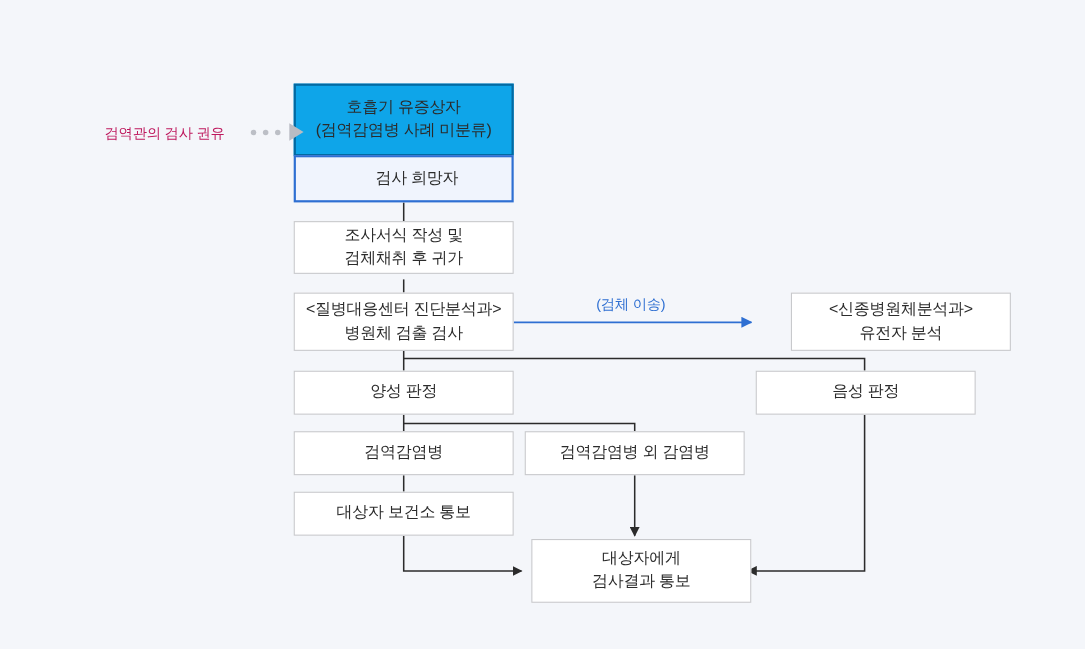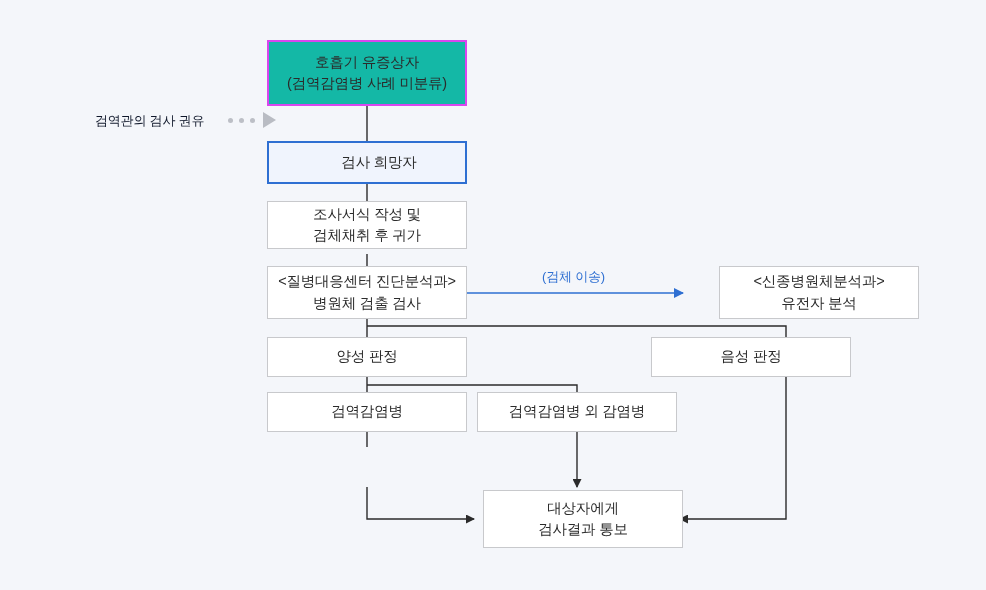--- a/index.html
+++ b/index.html
@@ -36,39 +36,40 @@
     background: #ffffff;
     border: 1px solid #c8c9cc;
     color: #2b2b2b;
     font-size: 14.5px;
     line-height: 1.45;
     letter-spacing: -0.2px;
     white-space: pre-line;
     z-index: 2;
   }
   .node.teal {
-    border: 2px solid #d946ef;
-    background: #14b8a6;
+    border: 2px solid #0369a1;
+    background: #0ea5e9;
+    margin-top: 36px;
   }
   .node.blue {
     border: 2px solid #2e6fd2;
     background: #f0f4fd;
   }
   .edge-label {
     position: absolute;
     font-size: 13px;
     letter-spacing: -0.2px;
     white-space: nowrap;
     z-index: 3;
   }
   .edge-label.blue-text {
     color: #2e6fd2;
   }
   .edge-label.dark-text {
-    color: #0f172a;
+    color: #be185d;
   }
   .dotted-arrow {
     position: absolute;
     display: flex;
     align-items: center;
     gap: 6px;
     z-index: 3;
   }
   .dotted-arrow .dot {
     width: 5px;
@@ -140,26 +141,27 @@
 검체채취 후 귀가</div>
 
   <div class="node" style="left:267px; top:266px; width:200px; height:53px;">&lt;질병대응센터 진단분석과&gt;
 병원체 검출 검사</div>
 
   <div class="node" style="left:687px; top:266px; width:200px; height:53px;margin-left:32px;">&lt;신종병원체분석과&gt;
 유전자 분석</div>
 
   <div class="node" style="left:267px; top:337px; width:200px; height:40px;">양성 판정</div>
 
-  <div class="node" style="left:651px; top:337px; width:200px; height:40px;">음성 판정</div>
+  <div class="node" style="left:687px; top:337px; width:200px; height:40px;">음성 판정</div>
 
   <div class="node" style="left:477px; top:392px; width:200px; height:40px;">검역감염병 외 감염병</div>
 
   <div class="node" style="left:267px; top:392px; width:200px; height:40px;">검역감염병</div>
 
+  <div class="node" style="left:267px; top:447px; width:200px; height:40px;">대상자 보건소 통보</div>
 
   <div class="node" style="left:483px; top:490px; width:200px; height:58px;">대상자에게
 검사결과 통보</div>
 
   <div class="edge-label blue-text" style="left:542px; top:268px;">(검체 이송)</div>
 
   <div class="edge-label dark-text" style="left:95px; top:112px;">검역관의 검사 권유</div>
 
   <div class="dotted-arrow" style="left:228px; top:112px;">
     <span class="dot"></span>

